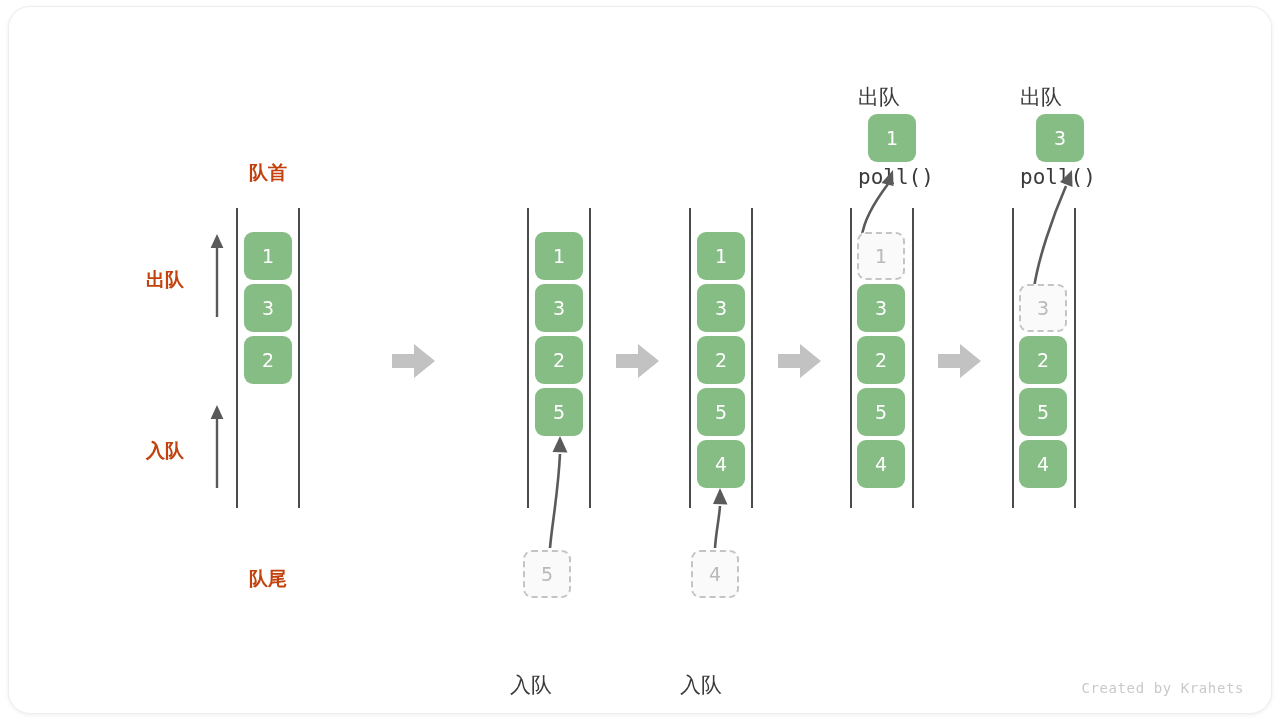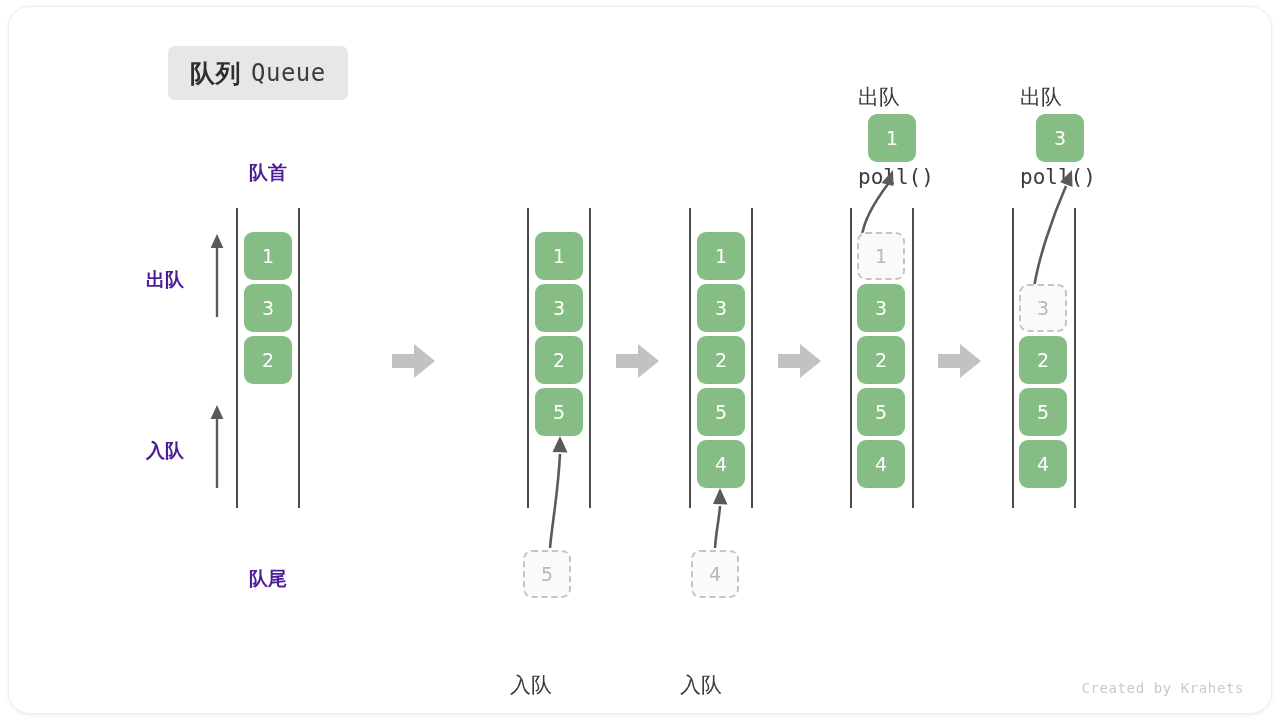--- a/index.html
+++ b/index.html
@@ -56,21 +56,21 @@
 
   
   .lbl {
     position: absolute;
     white-space: pre;
     line-height: 1.28;
   }
   .lbl-bold-cn {
     font-size: 19px;
     font-weight: bold;
-    color: #4c1d95;
+    color: #c2410c;
   }
   .lbl-op {
     font-size: 21px;
     color: #3a3a3a;
     text-align: left;
   }
   .lbl-op .cn {
     font-weight: normal;
     font-size: 21px;
   }
@@ -127,24 +127,20 @@
     color: #c9c9c9;
     letter-spacing: 0.6px;
   }
 </style>
 </head>
 <body>
 
 <div id="canvas">
   <div class="card-frame"></div>
 
-  <div class="title-badge">
-    <span class="title-cn">队列</span>
-    <span class="title-en">Queue</span>
-  </div>
 
   <div class="lbl lbl-bold-cn" style="left:238px; top:160px; width:60px; text-align:center;">队首</div>
   <div class="lbl lbl-bold-cn" style="left:238px; top:566px; width:60px; text-align:center;">队尾</div>
 
   <div class="lbl lbl-bold-cn" style="left:146px; top:267px;">出队</div>
   <div class="lbl lbl-bold-cn" style="left:146px; top:438px;">入队</div>
 
   <svg class="dir-arrow" style="left:206px; top:232px;" width="22" height="85" viewBox="0 0 22 85">
     <line x1="11" y1="85" x2="11" y2="14" stroke="#5a5a5a" stroke-width="2.4"></line>
     <polygon points="11,2 4.6,16 17.4,16" fill="#5a5a5a"></polygon>

